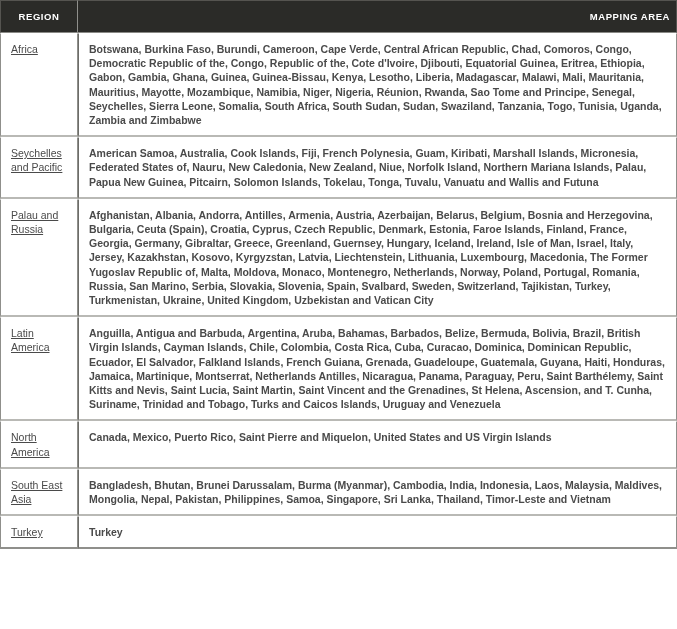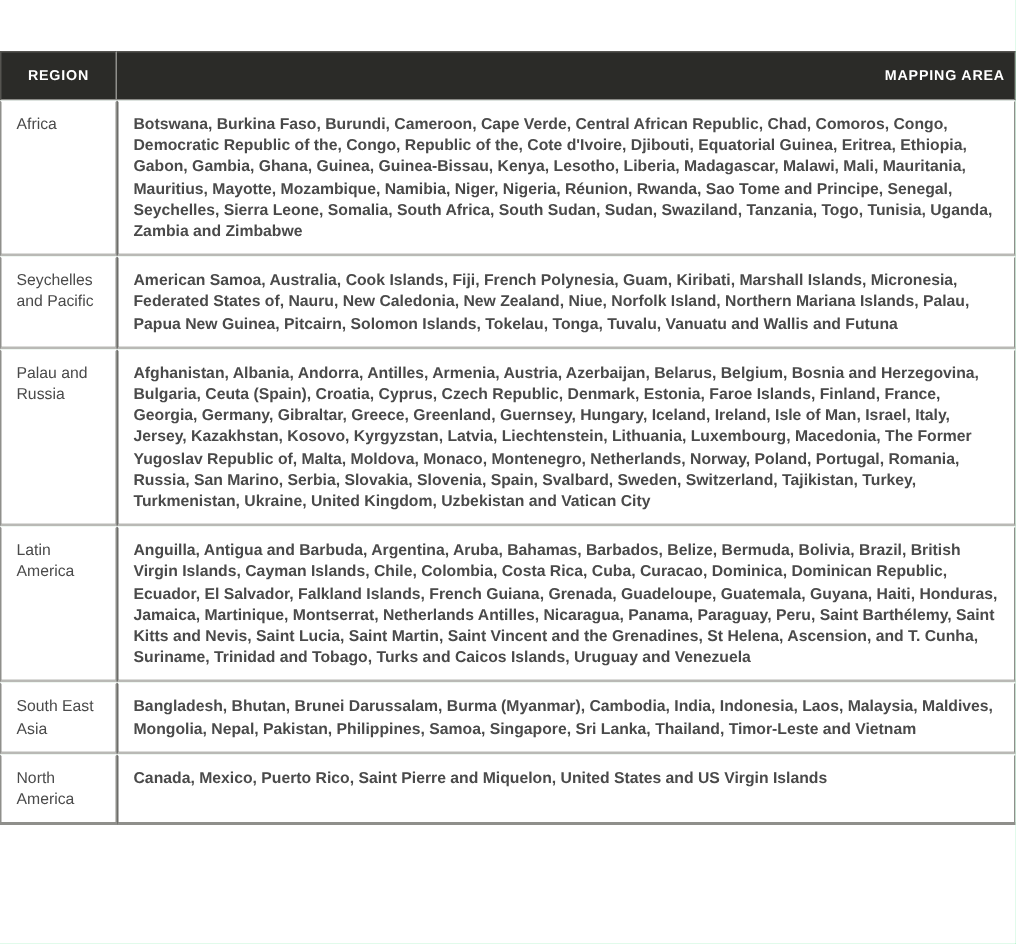--- a/index.html
+++ b/index.html
@@ -12,22 +12,21 @@
     width: 677px;
     height: 629px;
     overflow: hidden;
   }
 
   .mapping-table {
     width: 677px;
     border-collapse: separate;
     border-spacing: 0;
     table-layout: fixed;
-    background: #86efac;
-    margin-top: 34px;
+    background: #7f1d1d;
   }
 
   .mapping-table col.col-region { width: 78px; }
   .mapping-table col.col-area   { width: 599px; }
 
   
   thead th {
     background: #2b2b28;
     color: #ffffff;
     font-size: 9.5px;
@@ -59,20 +58,21 @@
     background: #ffffff;
     padding: 8px 9px 8px 10px;
     box-sizing: border-box;
     border-bottom: 2px solid #b9b9b5;
     border-top: 1px solid #ffffff;
   }
   tbody td.cell-region {
     border-left: 1px solid #8f8f8b;
     border-right: 1px solid #8f8f8b;
     word-wrap: break-word;
+    text-decoration: underline;
   }
   tbody td.cell-area {
     border-right: 1px solid #8f8f8b;
     border-left: 1px solid #6d6d69;
     font-weight: bold;
   }
   tbody tr:last-child td {
     border-bottom: 2px solid #8f8f8b;
   }
 </style>
@@ -101,21 +101,25 @@
       </tr>
       <tr>
         <td class="cell-region">Palau and Russia</td>
         <td class="cell-area">Afghanistan, Albania, Andorra, Antilles, Armenia, Austria, Azerbaijan, Belarus, Belgium, Bosnia and Herzegovina, Bulgaria, Ceuta (Spain), Croatia, Cyprus, Czech Republic, Denmark, Estonia, Faroe Islands, Finland, France, Georgia, Germany, Gibraltar, Greece, Greenland, Guernsey, Hungary, Iceland, Ireland, Isle of Man, Israel, Italy, Jersey, Kazakhstan, Kosovo, Kyrgyzstan, Latvia, Liechtenstein, Lithuania, Luxembourg, Macedonia, The Former Yugoslav Republic of, Malta, Moldova, Monaco, Montenegro, Netherlands, Norway, Poland, Portugal, Romania, Russia, San Marino, Serbia, Slovakia, Slovenia, Spain, Svalbard, Sweden, Switzerland, Tajikistan, Turkey, Turkmenistan, Ukraine, United Kingdom, Uzbekistan and Vatican City</td>
       </tr>
       <tr>
         <td class="cell-region">Latin America</td>
         <td class="cell-area">Anguilla, Antigua and Barbuda, Argentina, Aruba, Bahamas, Barbados, Belize, Bermuda, Bolivia, Brazil, British Virgin Islands, Cayman Islands, Chile, Colombia, Costa Rica, Cuba, Curacao, Dominica, Dominican Republic, Ecuador, El Salvador, Falkland Islands, French Guiana, Grenada, Guadeloupe, Guatemala, Guyana, Haiti, Honduras, Jamaica, Martinique, Montserrat, Netherlands Antilles, Nicaragua, Panama, Paraguay, Peru, Saint Barthélemy, Saint Kitts and Nevis, Saint Lucia, Saint Martin, Saint Vincent and the Grenadines, St Helena, Ascension, and T. Cunha, Suriname, Trinidad and Tobago, Turks and Caicos Islands, Uruguay and Venezuela</td>
       </tr>
       <tr>
+        <td class="cell-region">North America</td>
+        <td class="cell-area">Canada, Mexico, Puerto Rico, Saint Pierre and Miquelon, United States and US Virgin Islands</td>
+      </tr>
+      <tr>
         <td class="cell-region">South East Asia</td>
         <td class="cell-area">Bangladesh, Bhutan, Brunei Darussalam, Burma (Myanmar), Cambodia, India, Indonesia, Laos, Malaysia, Maldives, Mongolia, Nepal, Pakistan, Philippines, Samoa, Singapore, Sri Lanka, Thailand, Timor-Leste and Vietnam</td>
       </tr>
       <tr>
-        <td class="cell-region">North America</td>
-        <td class="cell-area">Canada, Mexico, Puerto Rico, Saint Pierre and Miquelon, United States and US Virgin Islands</td>
+        <td class="cell-region">Turkey</td>
+        <td class="cell-area">Turkey</td>
       </tr>
     </tbody>
 </table>
 
 </body></html>

